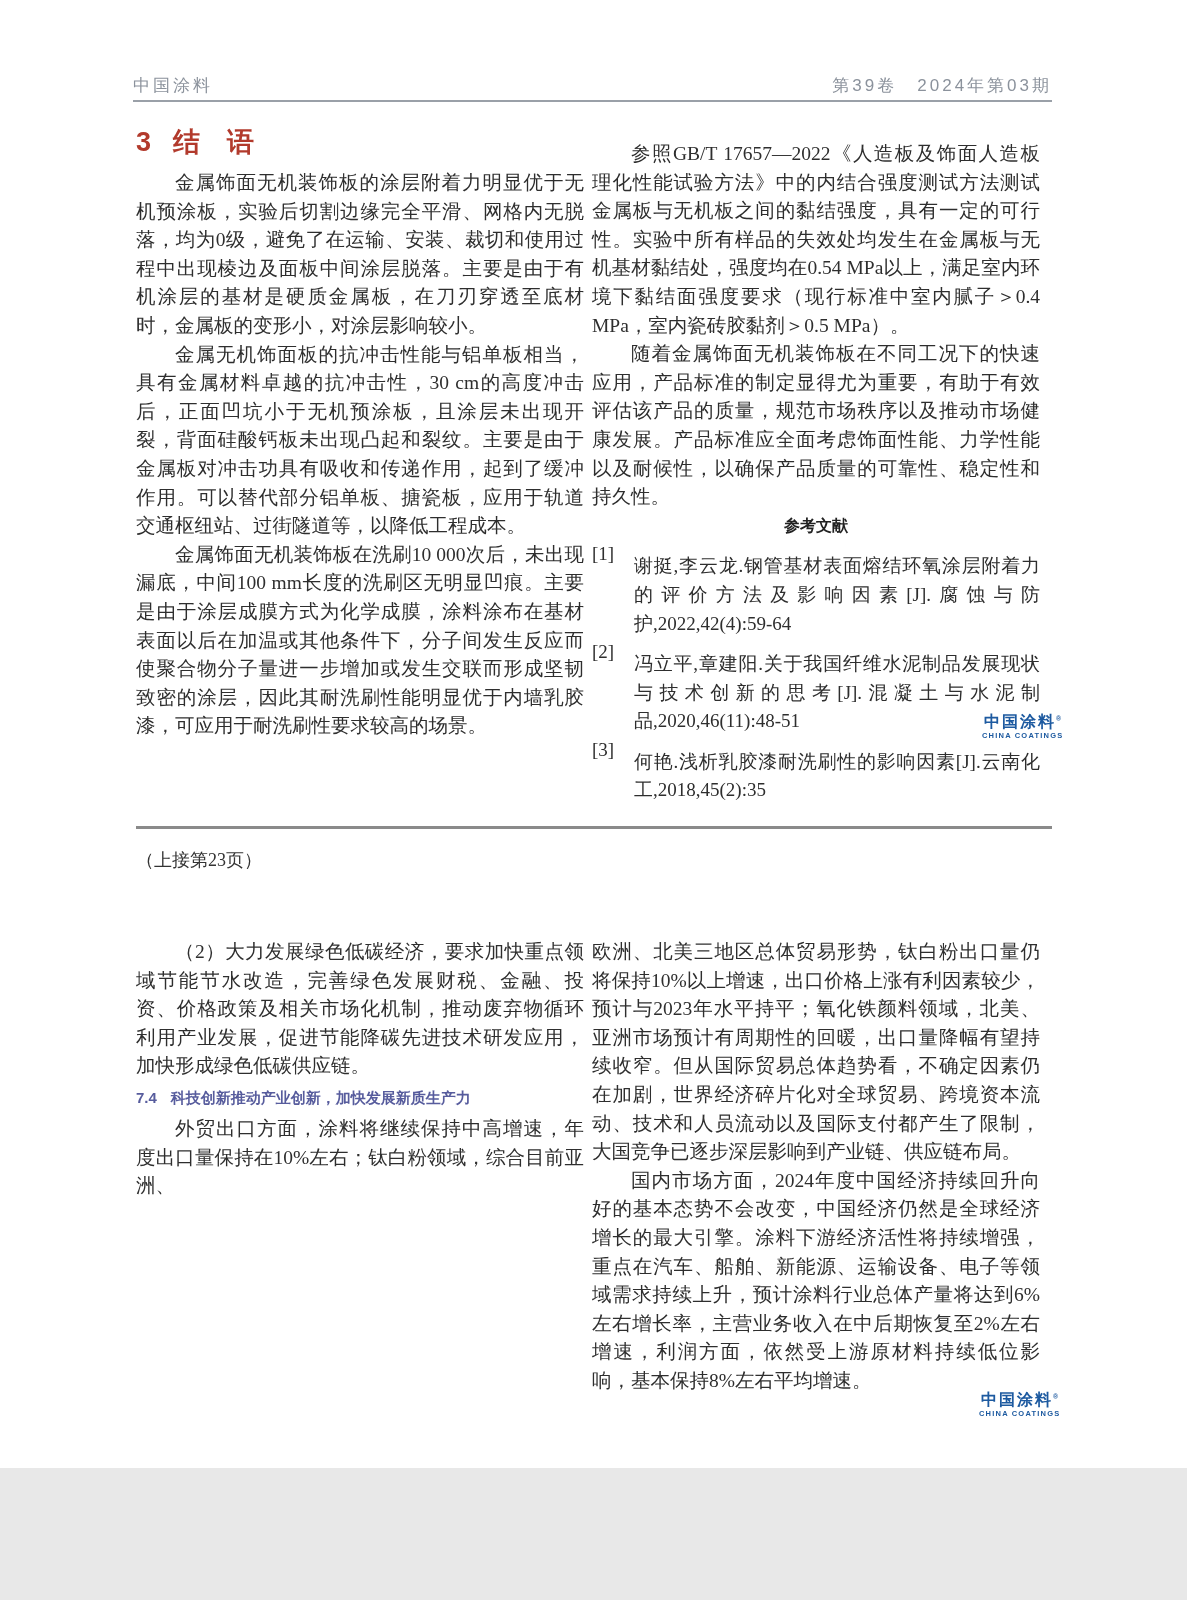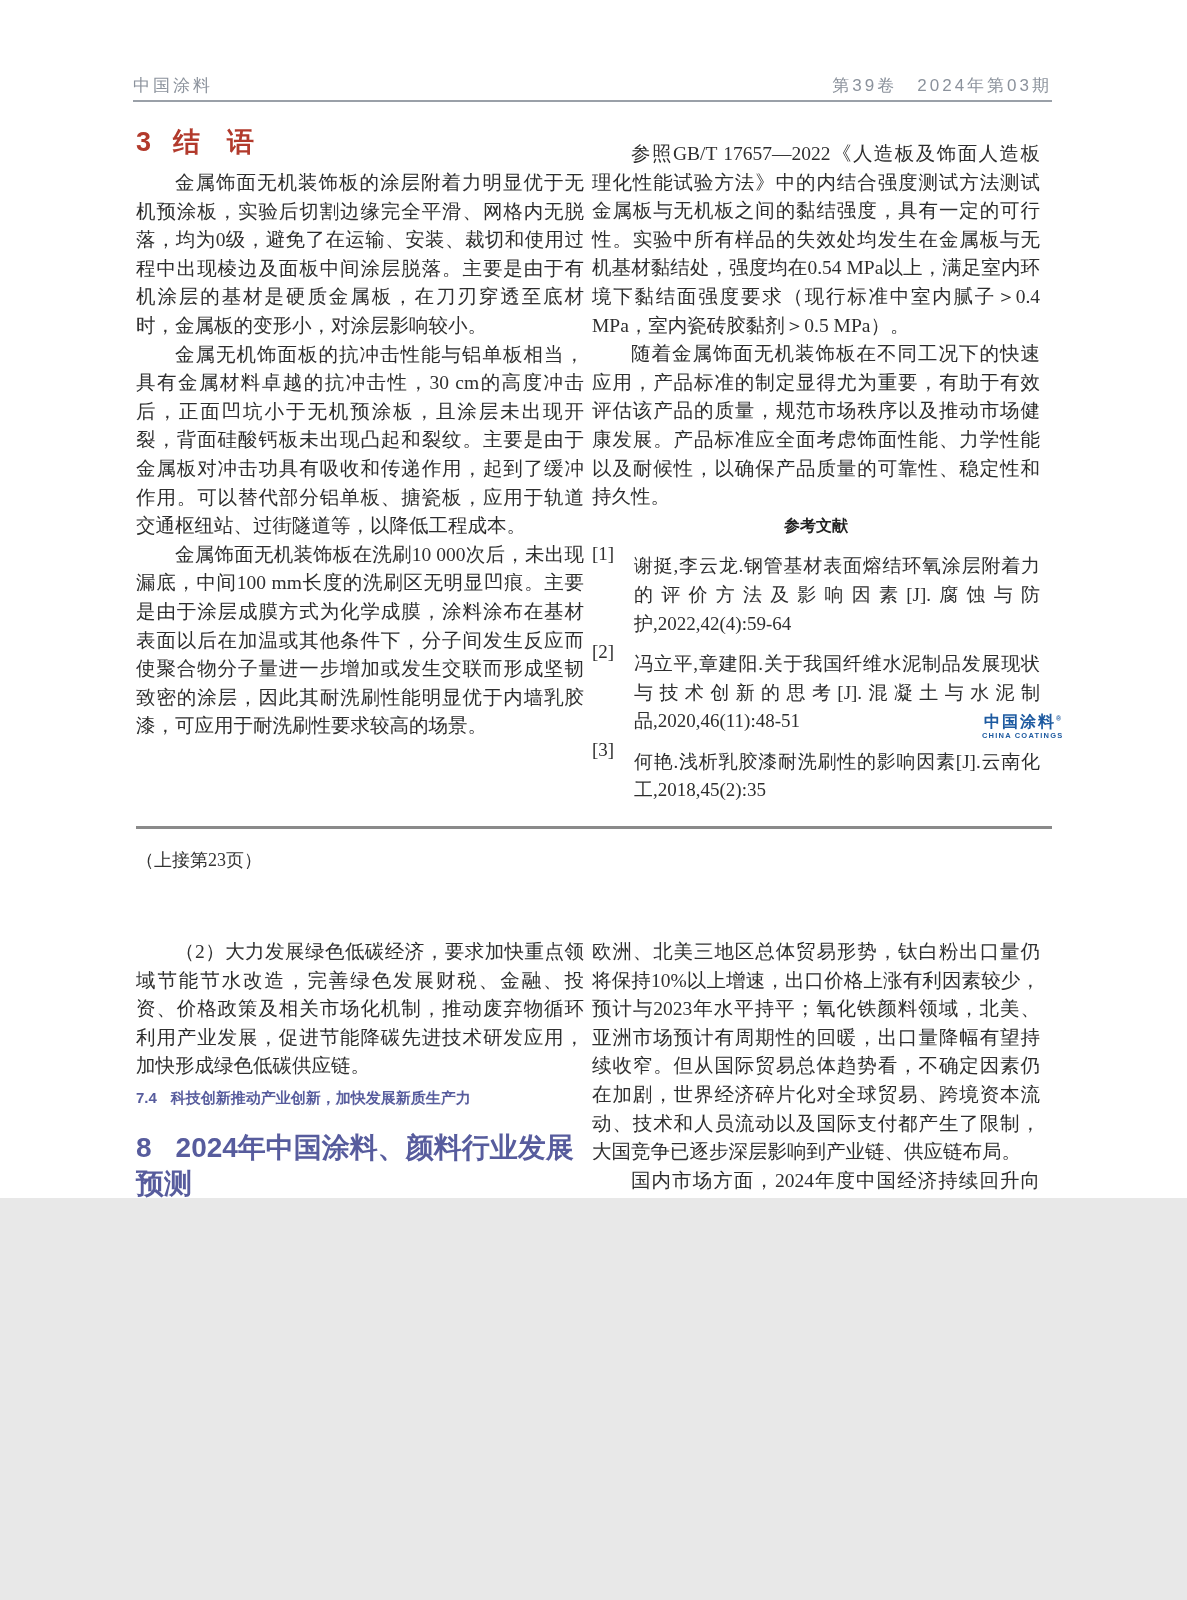--- a/index.html
+++ b/index.html
@@ -1,18 +1,18 @@
 <!DOCTYPE html>
 <html><head>
 <meta charset="utf-8">
 <style>
   html,body{margin:0;padding:0;background:#e8e8e8;}
   .page{
     position:relative;
-    width:1187px;height:1198px;
+    width:1187px;height:1468px;
     margin:0 auto;
     background:#ffffff;
     font-family:"Liberation Serif","DejaVu Serif",serif;
     color:#2e2e2e;
     overflow:hidden;
   }
   
   .hdr{
     position:absolute;left:133px;right:135px;top:74px;
     display:flex;justify-content:space-between;align-items:flex-end;
@@ -149,23 +149,20 @@
 
   <div class="section-divider"></div>
   <div class="cont-note">（上接第23页）</div>
 
   <div class="cols bottom-section">
     <div class="col">
       <p class="body">（2）大力发展绿色低碳经济，要求加快重点领域节能节水改造，完善绿色发展财税、金融、投资、价格政策及相关市场化机制，推动废弃物循环利用产业发展，促进节能降碳先进技术研发应用，加快形成绿色低碳供应链。</p>
       <h4 class="sec-blue-sm">
         <span class="sec-num">7.4</span><span>科技创新推动产业创新，加快发展新质生产力</span>
       </h4>
-      <h2 class="sec-blue-lg">
-        <span class="sec-num">8</span><span>2024年中国涂料、颜料行业发展预测</span>
-      </h2>
       <p class="body">外贸出口方面，涂料将继续保持中高增速，年度出口量保持在10%左右；钛白粉领域，综合目前亚洲、</p>
     </div>
 
     <div class="col">
       <p class="body noindent">欧洲、北美三地区总体贸易形势，钛白粉出口量仍将保持10%以上增速，出口价格上涨有利因素较少，预计与2023年水平持平；氧化铁颜料领域，北美、亚洲市场预计有周期性的回暖，出口量降幅有望持续收窄。但从国际贸易总体趋势看，不确定因素仍在加剧，世界经济碎片化对全球贸易、跨境资本流动、技术和人员流动以及国际支付都产生了限制，大国竞争已逐步深层影响到产业链、供应链布局。</p>
       <p class="body">国内市场方面，2024年度中国经济持续回升向好的基本态势不会改变，中国经济仍然是全球经济增长的最大引擎。涂料下游经济活性将持续增强，重点在汽车、船舶、新能源、运输设备、电子等领域需求持续上升，预计涂料行业总体产量将达到6%左右增长率，主营业务收入在中后期恢复至2%左右增速，利润方面，依然受上游原材料持续低位影响，基本保持8%左右平均增速。</p>
     </div>
   </div>
 
   <div class="logo logo-bottom">

